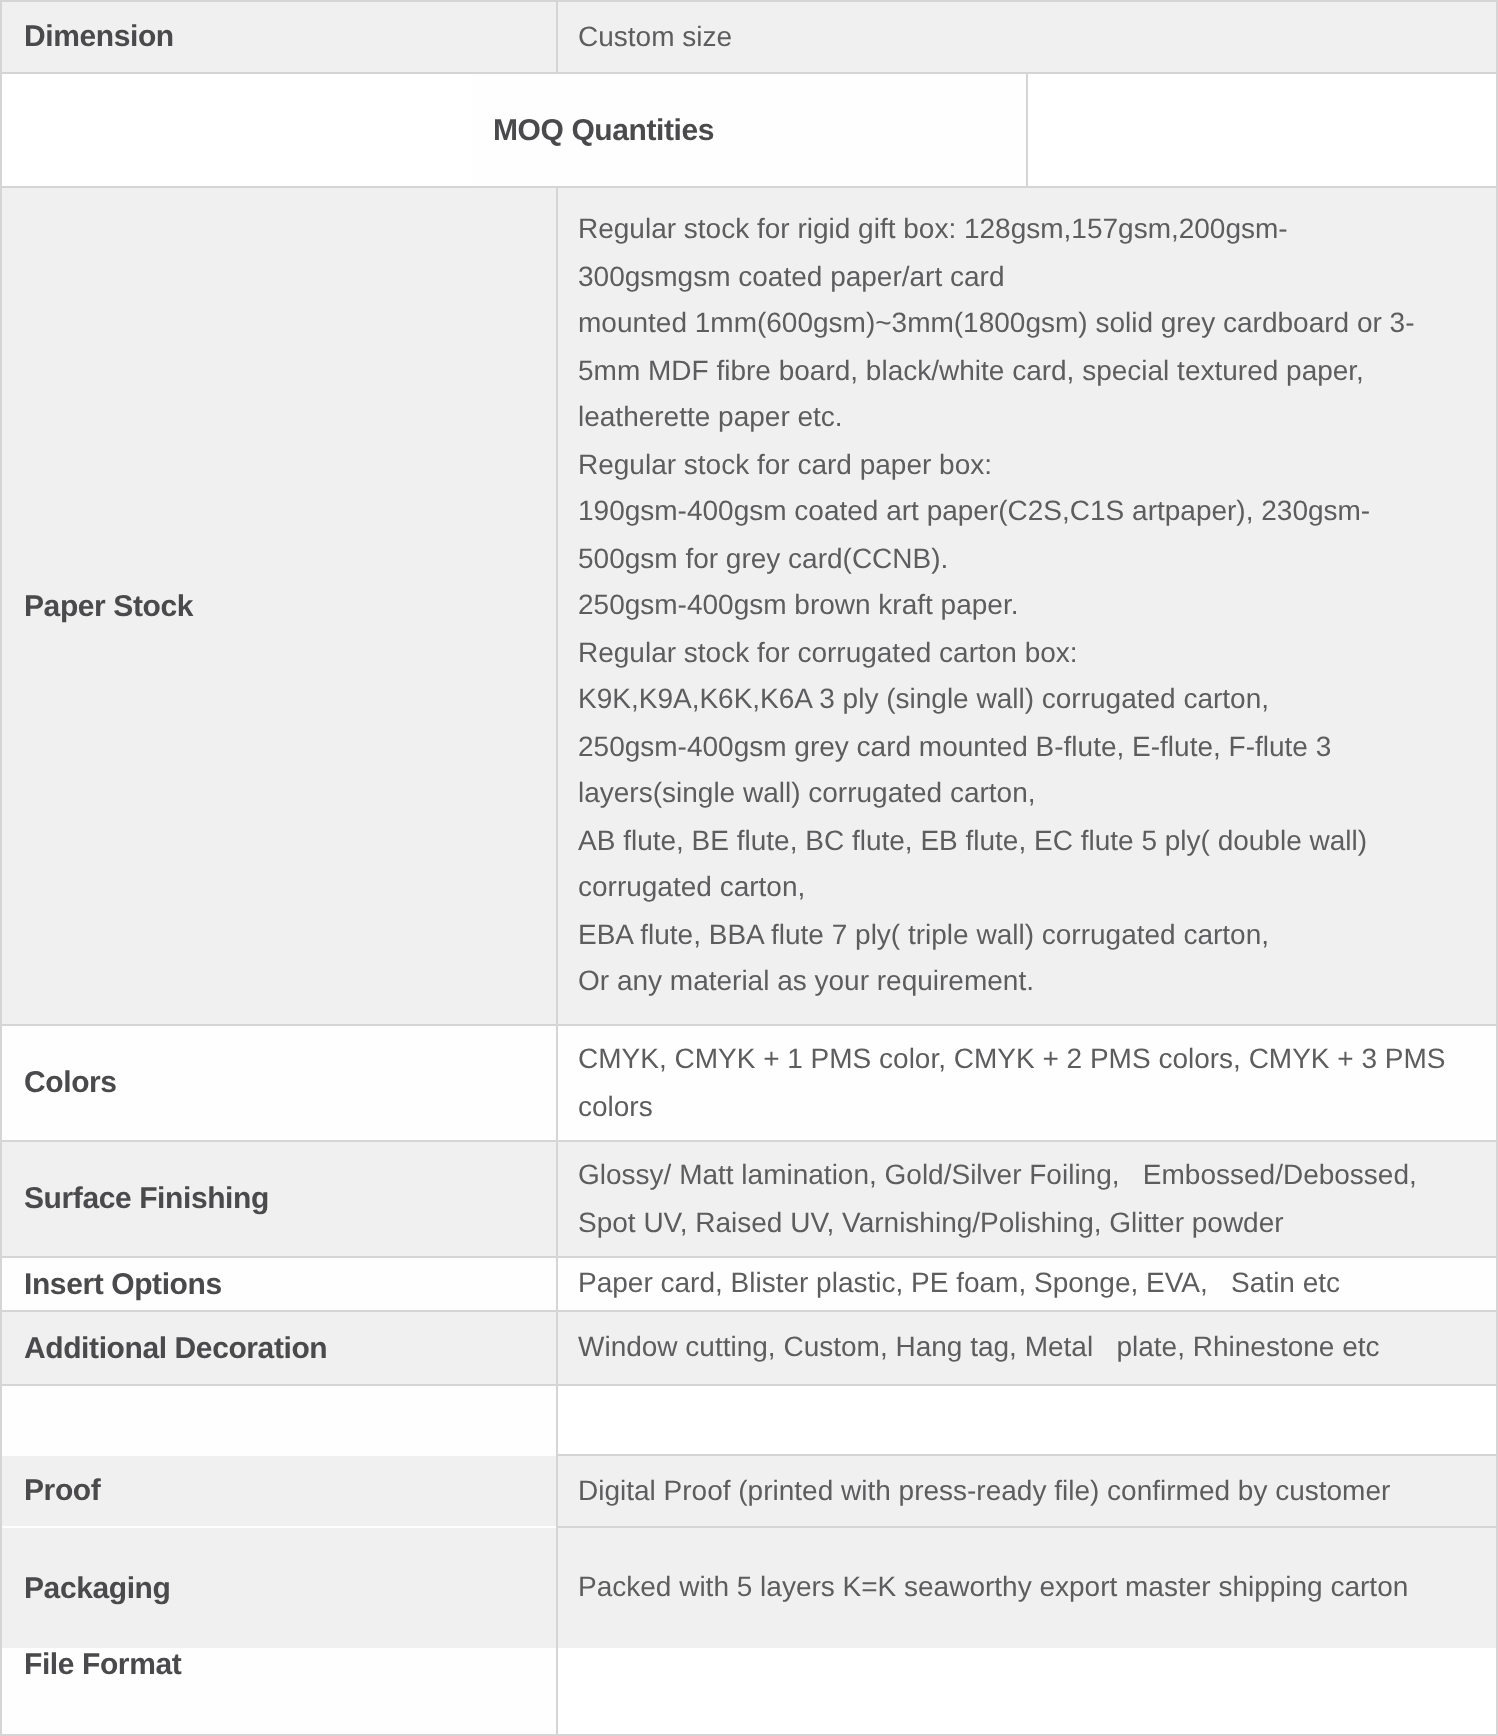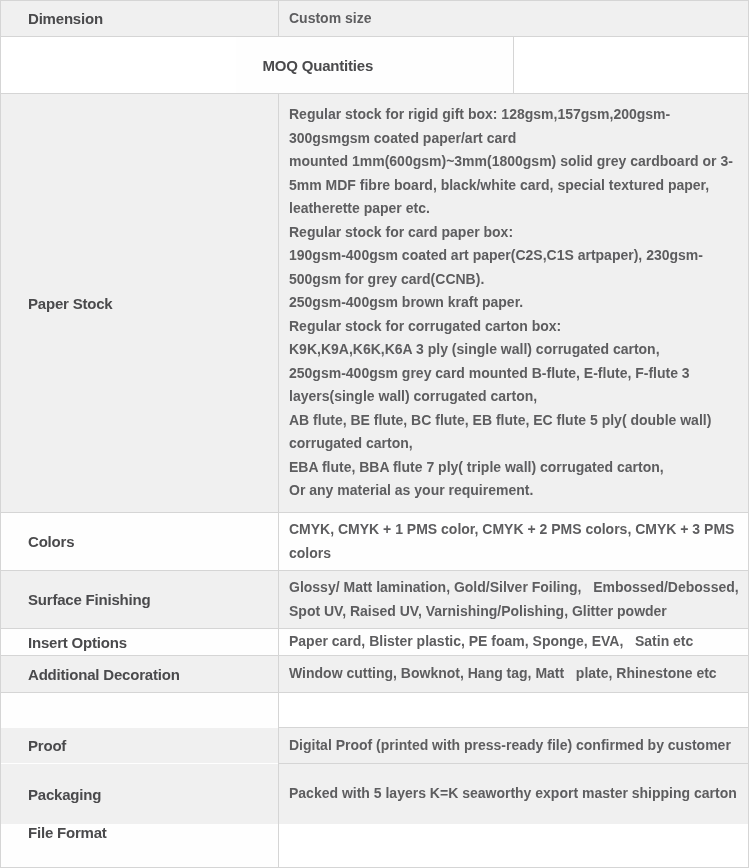--- a/index.html
+++ b/index.html
@@ -27,28 +27,28 @@
   .row:nth-child(3)  { height: 419px; }
   .row:nth-child(4)  { height: 58px; }
   .row:nth-child(5)  { height: 58px; }
   .row:nth-child(6)  { height: 27px; }
   .row:nth-child(7)  { height: 37px; text-align: center; }
   .row:nth-child(8)  { height: 35px; flex-direction: column; }
   .row:nth-child(9)  { height: 36px; }
   .row:nth-child(10) { height: 60px; }
   .row:nth-child(11) { height: 35px; }
 
-  .cell { min-width: 0; font-weight: bold; }
+  .cell { min-width: 0; }
   .cell.label {
     width: 278px;
     flex: 0 0 278px;
     border-right: 1px solid var(--border, #d5d5d5);
     display: flex;
     align-items: center;
-    padding: 0 10px 0 27px;
+    padding: 0 10px 0 11px;
     font-size: 15px;
     font-weight: 700;
     letter-spacing: -0.2px;
     color: var(--label-color, #4a4a4c);
   }
   .cell.value {
     flex: 1 1 auto;
     display: flex;
     align-items: center;
     padding: 6px 5px 6px 10px;
@@ -116,21 +116,21 @@
   <div class="row white">
     <div class="cell label">Insert Options</div>
     <div class="cell value">
         <span class="value-text">Paper card, Blister plastic, PE foam, Sponge, EVA,   Satin etc</span>
       </div>
   </div>
 
   <div class="row gray">
     <div class="cell label">Additional Decoration</div>
     <div class="cell value">
-        <span class="value-text">Window cutting, Bowknot, Hang tag, Matt   plate, Rhinestone etc</span>
+        <span class="value-text">Window cutting, Custom, Hang tag, Metal   plate, Rhinestone etc</span>
       </div>
   </div>
 
   <div class="row white">
     <div class="cell label">File Format</div>
     <div class="cell value">
         <span class="value-text">PDF,AI,PSD or CDR format at least 300DPI</span>
       </div>
   </div>
 

